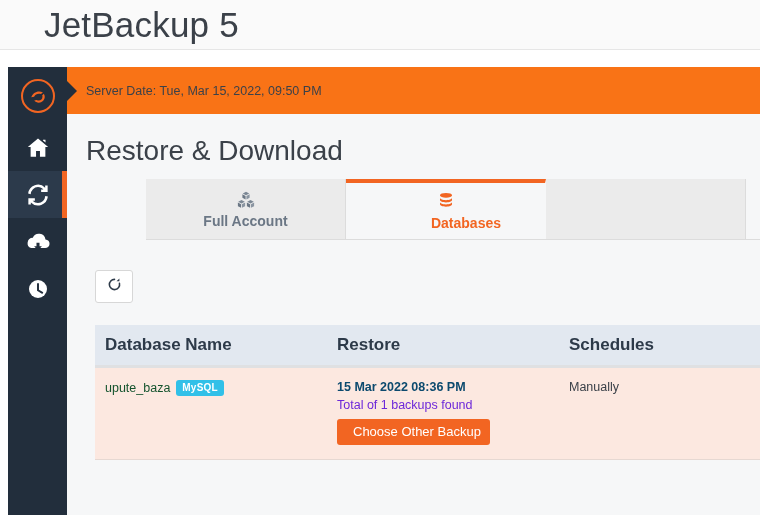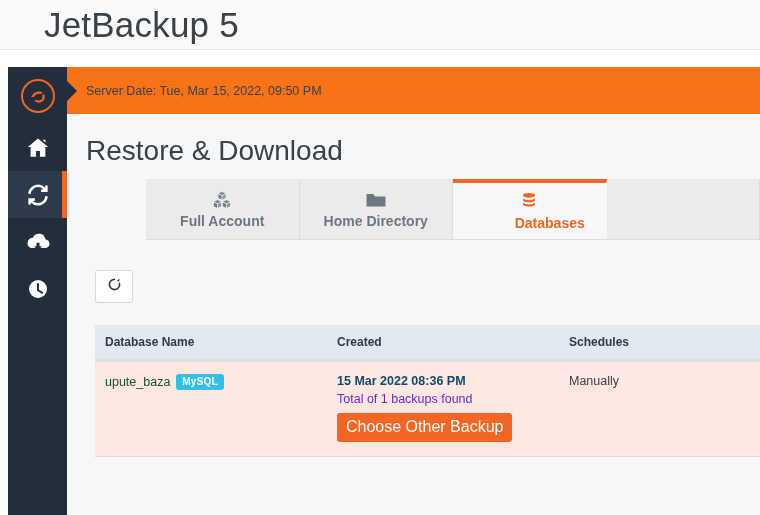--- a/index.html
+++ b/index.html
@@ -208,21 +208,21 @@
     margin-right: 0;
   }
   table#db-table {
     width: 682px;
     border-collapse: collapse;
     table-layout: fixed;
   }
   #db-table thead th {
     background: #e2e8f0;
     color: #2d3a49;
-    font-size: 12px;
+    font-size: 17px;
     font-weight: bold;
     text-align: left;
     padding: 10px 0 10px 10px;
     border-bottom: 3px solid #dfe0e2;
     white-space: nowrap;
     overflow: hidden;
   }
   #db-table tbody td {
     background: #fce8e0;
     font-size: 12.5px;
@@ -259,24 +259,24 @@
   }
   .created-sub {
     display: block;
     color: #6d28d9;
     margin-bottom: 7px;
   }
   .btn-choose-backup {
     display: inline-block;
     background: #f26522;
     color: #ffffff;
-    font-size: 16px;
+    font-size: 13px;
     border: none;
     border-radius: 3px;
-    padding: 5px 9px 6px 9px;
+    padding: 5px 9px 6px 16px;
     cursor: pointer;
     font-family: "Liberation Sans", sans-serif;
   }
 </style>
 </head>
 <body>
 
 <div id="app-title-bar">
   <div id="app-title">JetBackup 5</div>
 </div>
@@ -347,28 +347,20 @@
               <path d="M2.1 14.1 6 16.2 6 20.6 2.1 18.5z" fill="#6b7785"></path>
               <path d="M10.9 14.1 7 16.2 7 20.6 10.9 18.5z" fill="#8a95a1"></path>
               <path d="M17.5 11 21.5 13.2 17.5 15.4 13.5 13.2z" fill="#7b8794"></path>
               <path d="M13.1 14.1 17 16.2 17 20.6 13.1 18.5z" fill="#6b7785"></path>
               <path d="M21.9 14.1 18 16.2 18 20.6 21.9 18.5z" fill="#8a95a1"></path>
             </svg>
           </span>
           <span class="tab-label">Full Account</span>
         </div>
 
-        <div class="tab">
-          <span class="tab-icon">
-            <svg width="22" height="18" viewBox="0 0 24 20" aria-hidden="true">
-              <path d="M1.5 3.4h7.4l2.1 2.6h11.5v11.1H1.5z" fill="#6b7785"></path>
-            </svg>
-          </span>
-          <span class="tab-label">Home Directory</span>
-        </div>
 
         <div class="tab active">
           <span class="tab-icon">
             <svg width="20" height="20" viewBox="0 0 24 24" aria-hidden="true">
               <ellipse cx="12" cy="5.2" rx="7.2" ry="2.9" fill="#f26522"></ellipse>
               <path d="M4.8 8.2c0 1.6 3.2 2.9 7.2 2.9s7.2-1.3 7.2-2.9v2.7c0 1.6-3.2 2.9-7.2 2.9s-7.2-1.3-7.2-2.9z" fill="#f26522"></path>
               <path d="M4.8 13.3c0 1.6 3.2 2.9 7.2 2.9s7.2-1.3 7.2-2.9V16c0 1.6-3.2 2.9-7.2 2.9S4.8 17.6 4.8 16z" fill="#f26522"></path>
             </svg>
           </span>
           <span class="tab-label">Databases</span>
@@ -389,21 +381,21 @@
           </span>
           <span></span>
         </button>
       </div>
 
       <div id="table-wrap">
         <table id="db-table">
           <thead>
             <tr>
               <th class="col-name">Database Name</th>
-              <th class="col-created">Created</th>
+              <th class="col-created">Restore</th>
               <th class="col-sched">Schedules</th>
 
             </tr>
           </thead>
           <tbody>
             <tr>
               <td class="col-name">
                 <span class="db-name">upute_baza</span><span class="badge-mysql">MySQL</span>
               </td>
               <td class="col-created">

